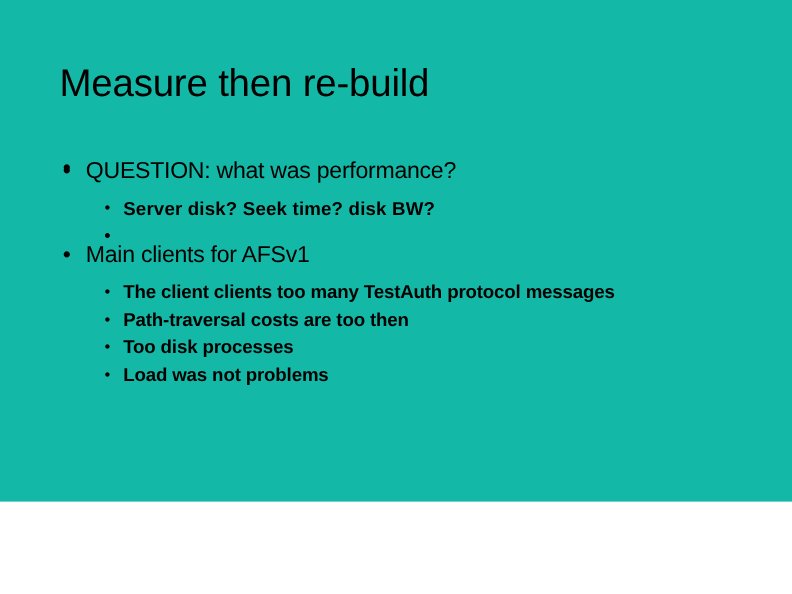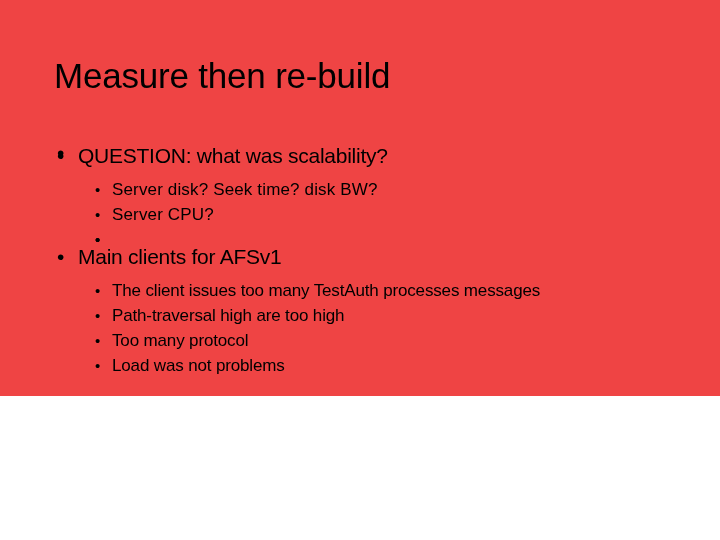--- a/index.html
+++ b/index.html
@@ -12,22 +12,22 @@
     height: 540px;
     overflow: hidden;
     font-family: "Liberation Sans", sans-serif;
     color: #000000;
     -webkit-font-smoothing: none;
   }
 
   .slide {
     position: relative;
     width: 720px;
-    height: 396px;
-    background: #ef4444;
+    height: 456px;
+    background: #14b8a6;
     box-sizing: border-box;
   }
 
   
   .slide-title {
     position: absolute;
     left: 54px;
     top: 56px;
     width: 620px;
     font-size: 35px;
@@ -91,20 +91,21 @@
   }
   li.l2 > .bullet {
     position: absolute;
     left: 95px;
     top: 0;
     font-size: 15px;
     line-height: 25px;
   }
   li.l2 > .btext {
     display: block;
+    font-weight: bold;
   }
 
   
   .gap-sm { height: 3px; }
   .gap-md { height: 9px; }
   .gap-lg { height: 17px; }
 
   .group-a li.l2 { letter-spacing: 0.15px; }
   .group-b li.l2 { letter-spacing: -0.15px; }
 </style>
@@ -119,33 +120,32 @@
     <ul class="lvl1">
 
       <li class="l1">
         <span class="bullet">•</span>
       </li>
 
       <div class="gap-sm"></div>
 
       <li class="l1">
         <span class="bullet">•</span>
-        <span class="btext">QUESTION: what was scalability?</span>
+        <span class="btext">QUESTION: what was performance?</span>
       </li>
 
       <div class="gap-md"></div>
 
       <ul class="lvl2 group-a">
         <li class="l2">
           <span class="bullet">•</span>
           <span class="btext">Server disk? Seek time? disk BW?</span>
         </li>
         <li class="l2">
           <span class="bullet">•</span>
-          <span class="btext">Server CPU?</span>
         </li>
         <li class="l2">
           <span class="bullet">•</span>
         </li>
         <li class="l2">
           <span class="bullet">•</span>
         </li>
       </ul>
 
       <div class="gap-lg"></div>
@@ -153,29 +153,29 @@
       <li class="l1">
         <span class="bullet">•</span>
         <span class="btext">Main clients for AFSv1</span>
       </li>
 
       <div class="gap-md"></div>
 
       <ul class="lvl2 group-b">
         <li class="l2">
           <span class="bullet">•</span>
-          <span class="btext">The client issues too many TestAuth processes messages</span>
+          <span class="btext">The client clients too many TestAuth protocol messages</span>
         </li>
         <li class="l2">
           <span class="bullet">•</span>
-          <span class="btext">Path-traversal high are too high</span>
+          <span class="btext">Path-traversal costs are too then</span>
         </li>
         <li class="l2">
           <span class="bullet">•</span>
-          <span class="btext">Too many protocol</span>
+          <span class="btext">Too disk processes</span>
         </li>
         <li class="l2">
           <span class="bullet">•</span>
           <span class="btext">Load was not problems</span>
         </li>
       </ul>
 
     </ul>
   </div>
 

